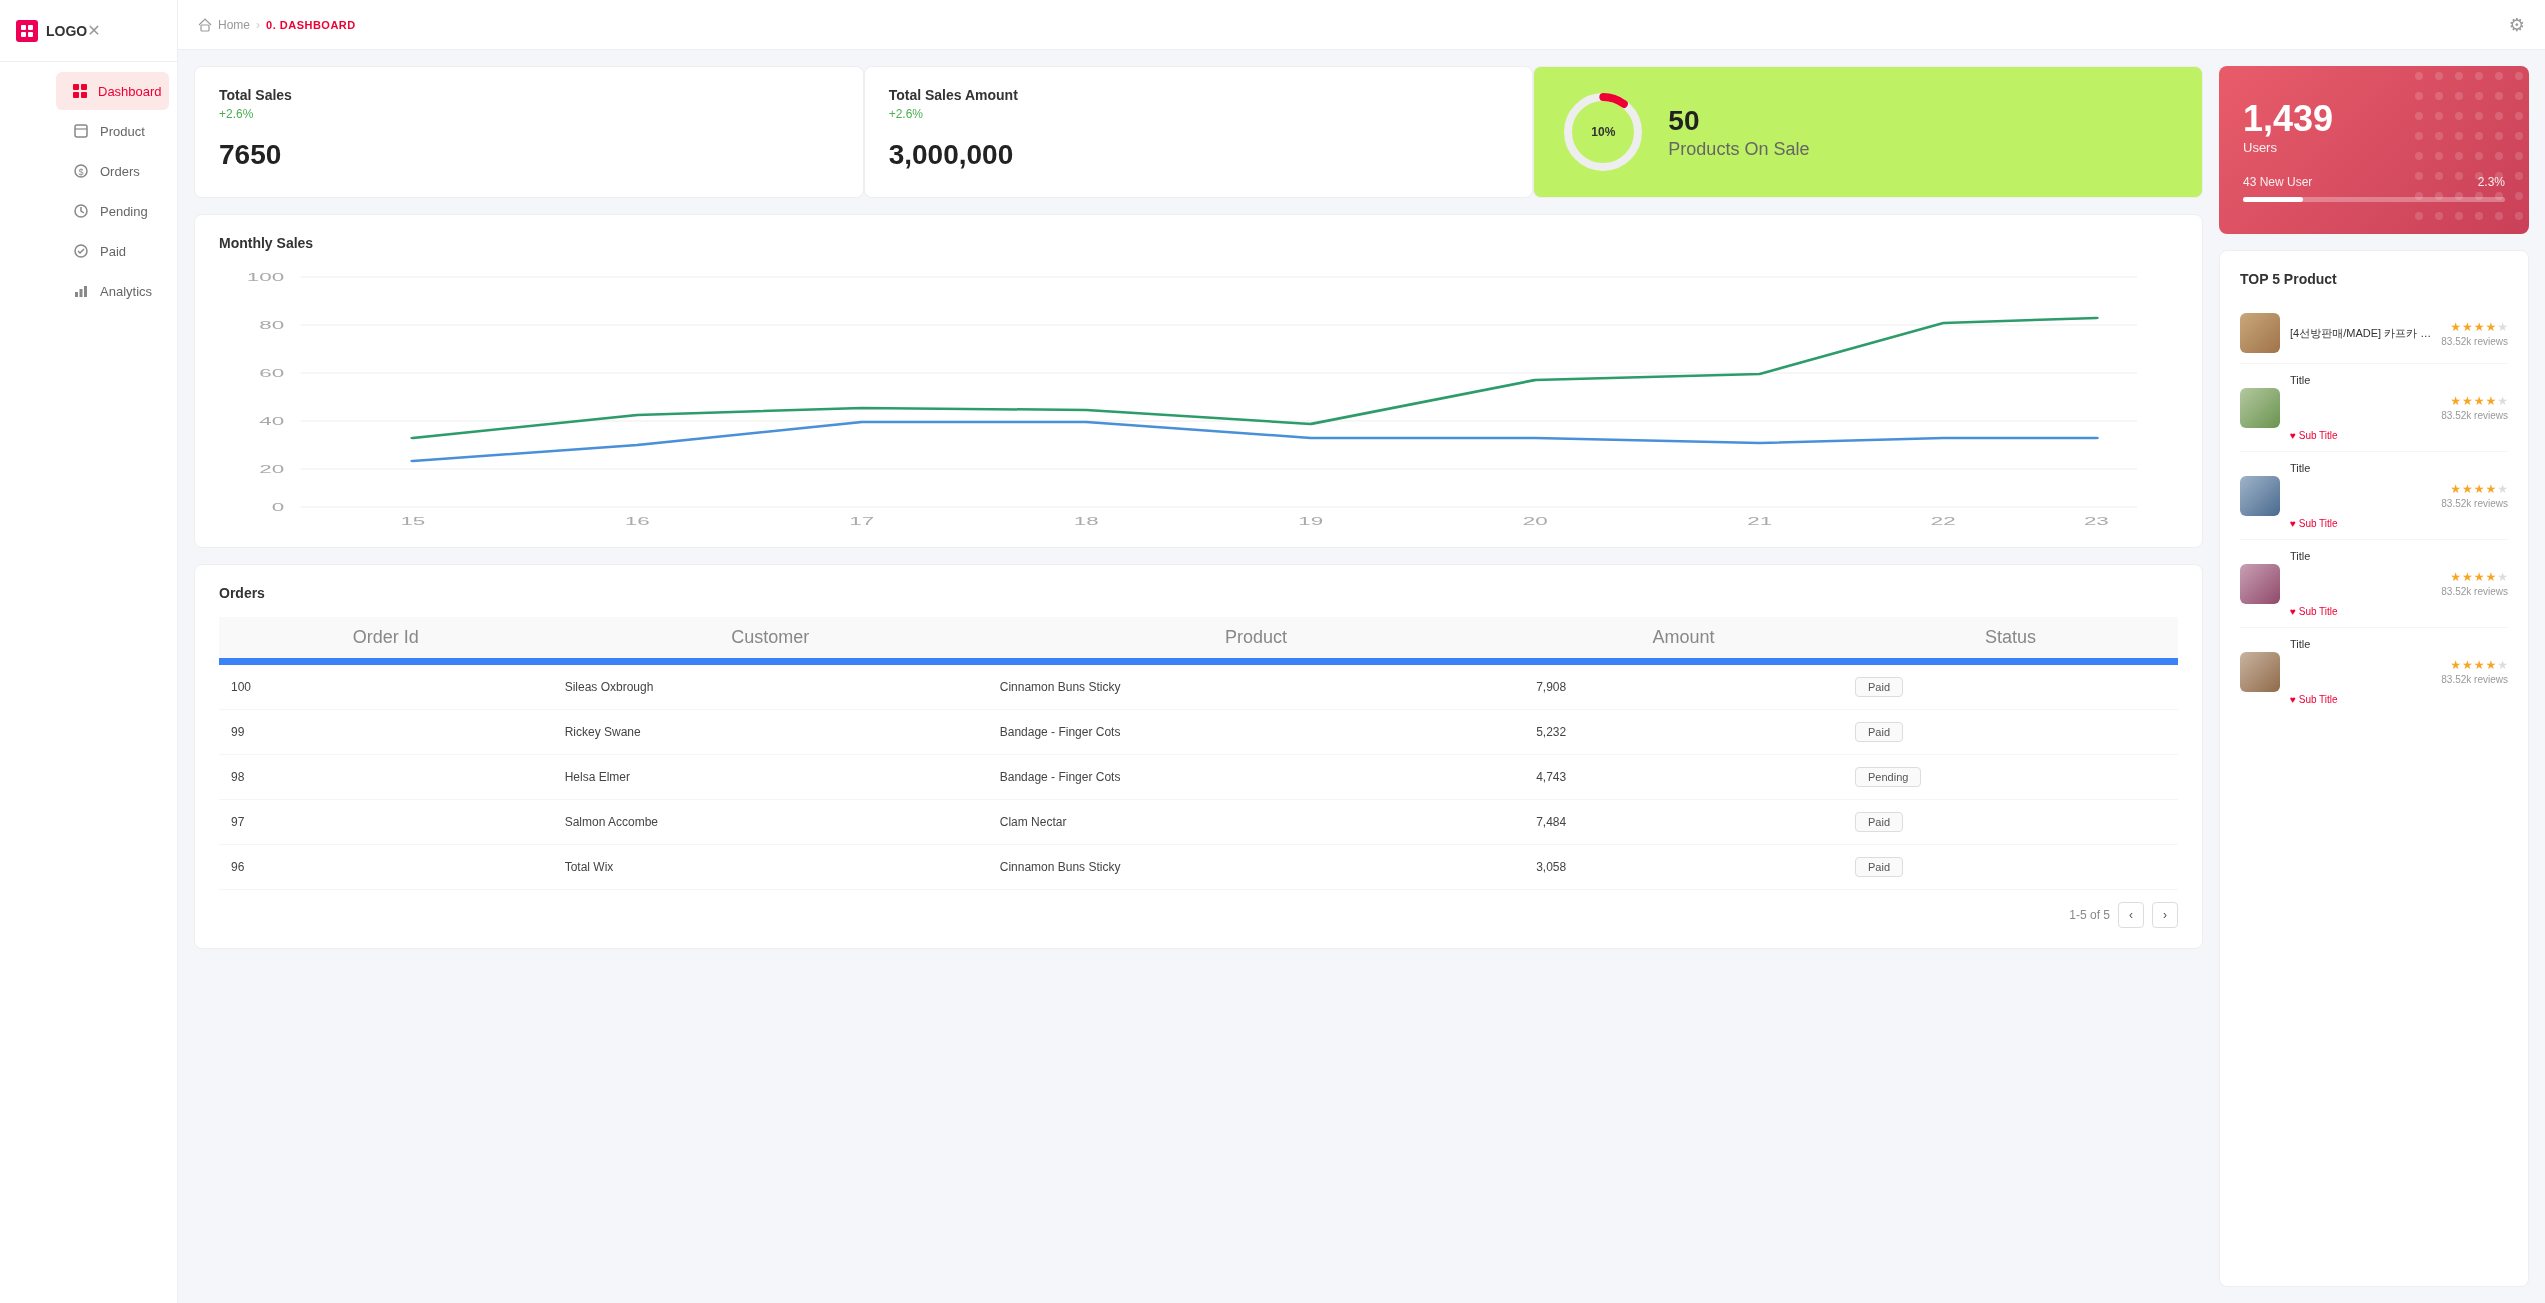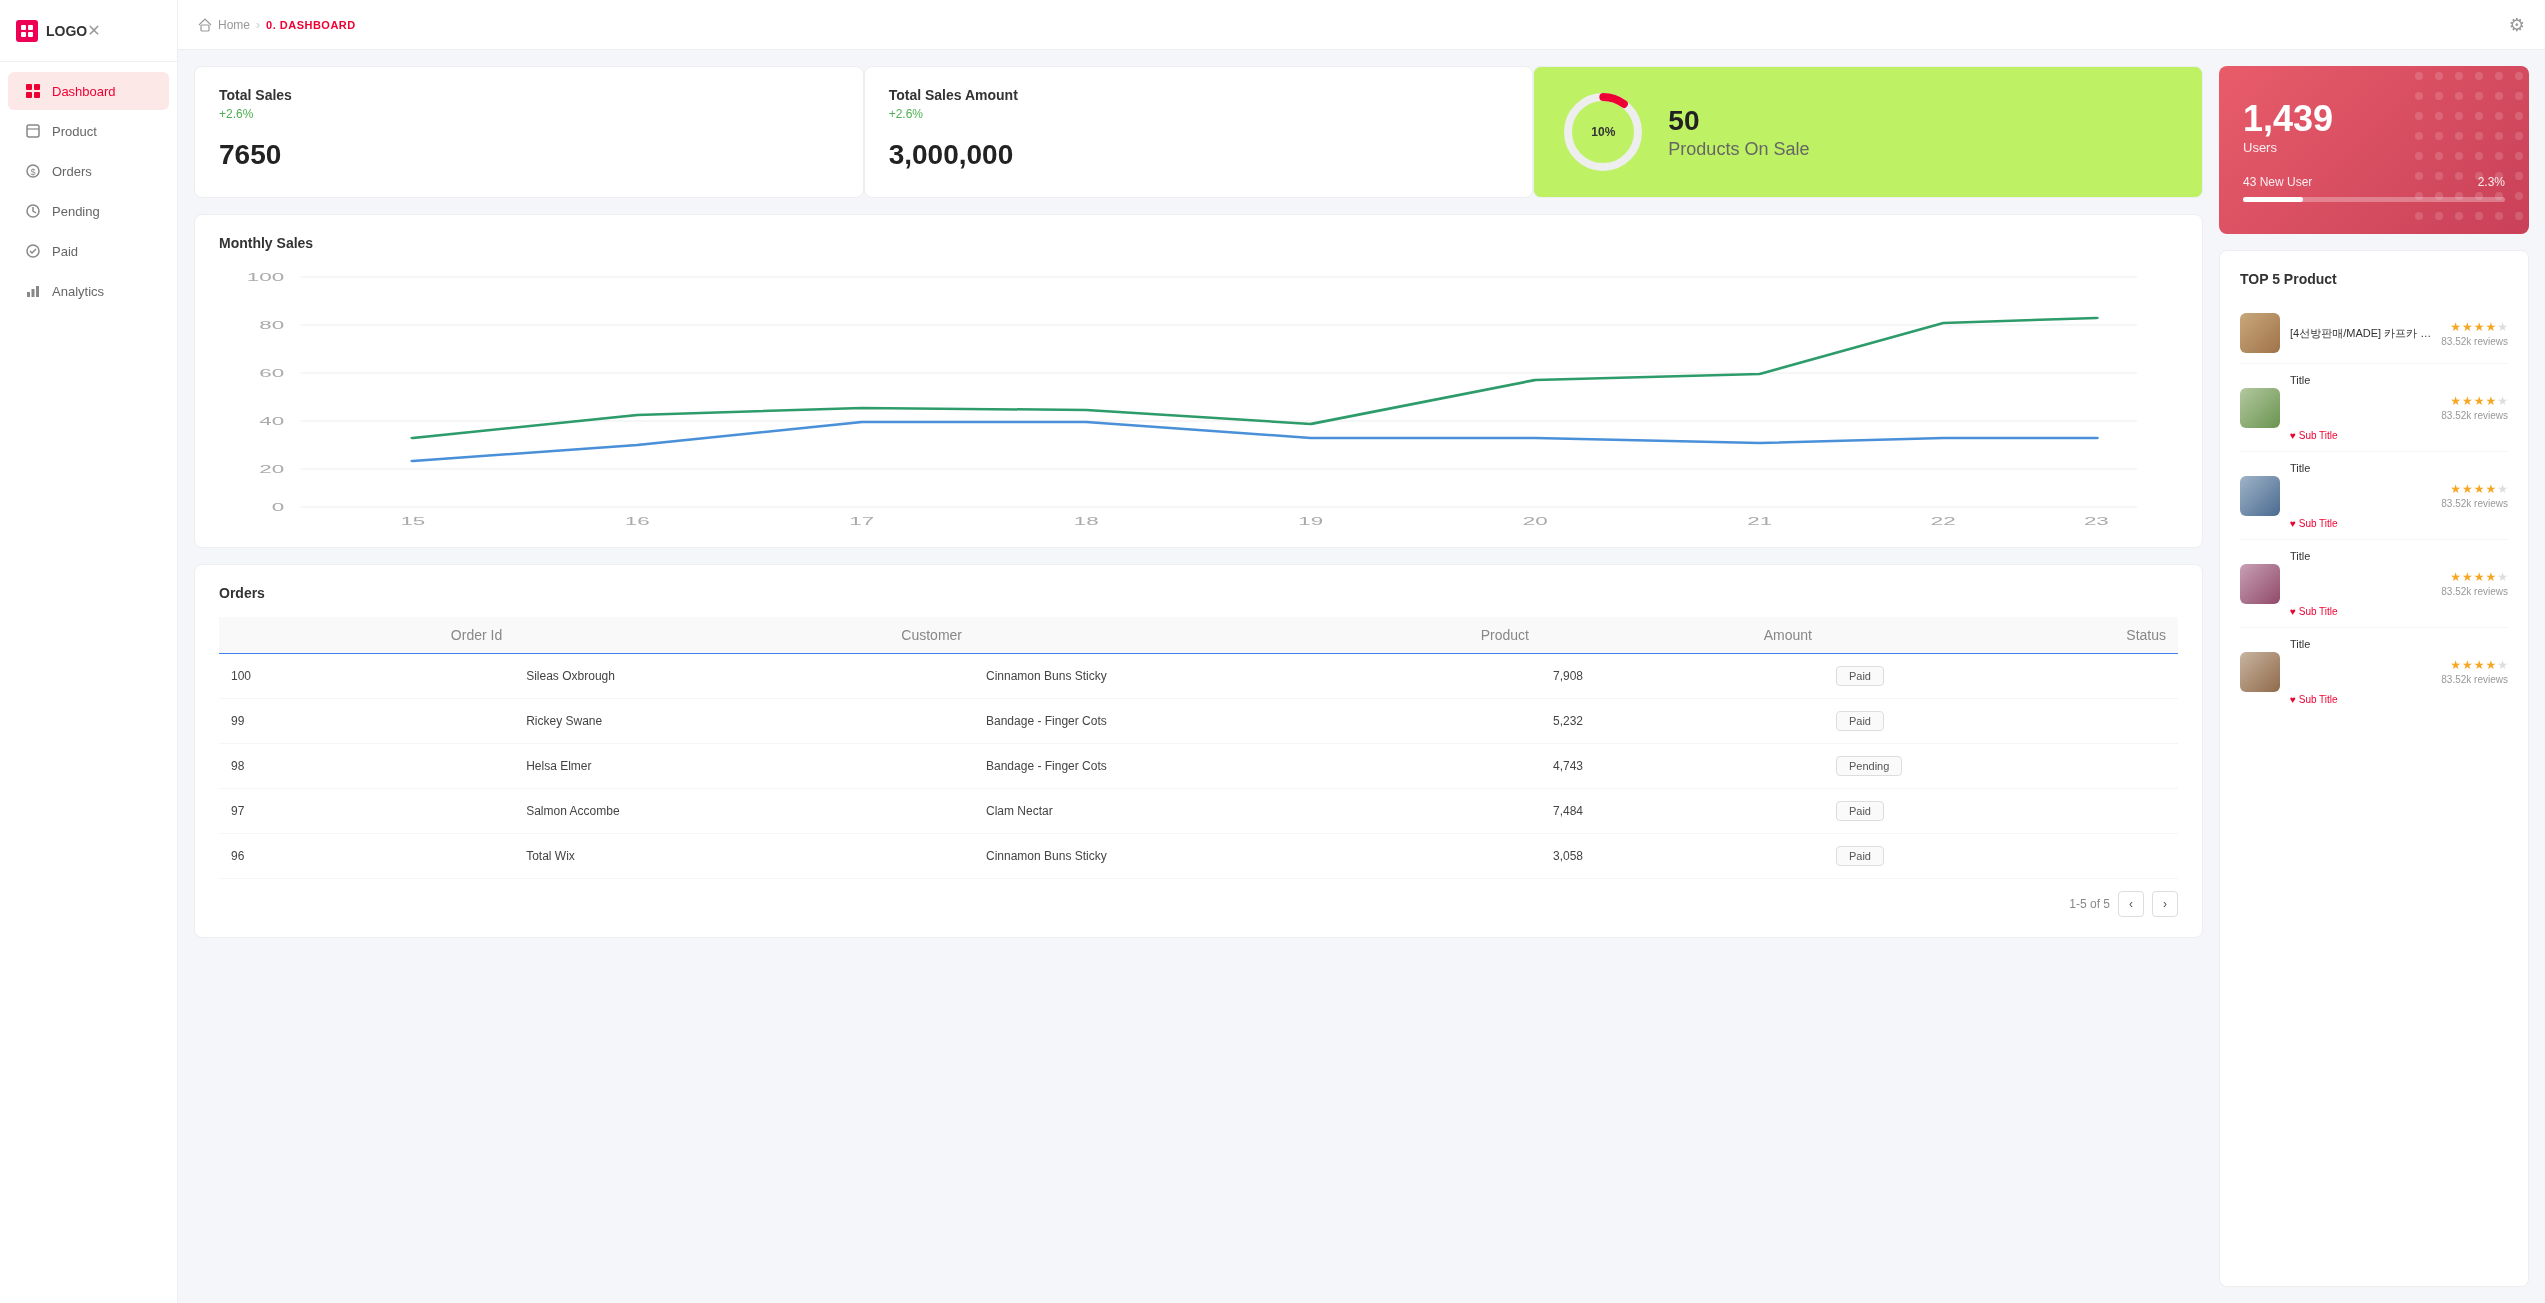--- a/index.html
+++ b/index.html
@@ -4,21 +4,21 @@
   <style>
     * { margin: 0; padding: 0; box-sizing: border-box; }
     body { font-family: -apple-system, BlinkMacSystemFont, 'Segoe UI', sans-serif; background: #f5f6fa; display: flex; height: 100vh; overflow: hidden; font-size: 13px; color: #333; }
 
     
     .sidebar { width: 178px; min-width: 178px; background: #fff; border-right: 1px solid #eee; display: flex; flex-direction: column; height: 100vh; }
     .sidebar-header { display: flex; align-items: center; justify-content: flex-start; padding: 14px 16px; border-bottom: 1px solid #eee; height: 62px; }
     .sidebar-logo { font-weight: 700; font-size: 14px; color: #333; display: flex; align-items: center; gap: 8px; }
     .logo-icon { width: 22px; height: 22px; background: #e05; border-radius: 3px; display: flex; align-items: center; justify-content: center; }
     .close-icon-btn { color: #999; font-size: 16px; cursor: pointer; background: none; border: none; }
-    .sidebar-nav { padding: 8px 0; flex: 1; }
+    .sidebar-nav { padding: 8px 0; flex: 1; margin-left: 48px; }
     .nav-item { display: flex; align-items: center; gap: 10px; padding: 10px 16px; cursor: pointer; border-radius: 6px; margin: 2px 8px; color: #666; font-size: 13px; }
     .nav-item.active { background: #fde8e8; color: #e03; }
     .nav-icon { width: 18px; height: 18px; display: flex; align-items: center; justify-content: center; font-size: 14px; }
 
     
     .main { flex: 1; display: flex; flex-direction: column; overflow: hidden; }
 
     
     .topbar { background: #fff; border-bottom: 1px solid #eee; height: 50px; display: flex; align-items: center; padding: 0 20px; justify-content: space-between; }
     .breadcrumb { display: flex; align-items: center; gap: 6px; font-size: 12px; color: #999; }
@@ -58,21 +58,21 @@
     
     .chart-card { background: #fff; border-radius: 8px; padding: 20px 24px; border: 1px solid #eee; }
     .chart-title { font-size: 14px; font-weight: 600; margin-bottom: 16px; color: #333; }
     .chart-area { width: 100%; height: 260px; }
 
     
     .orders-card { background: #fff; border-radius: 8px; padding: 20px 24px; border: 1px solid #eee; }
     .orders-title { font-size: 14px; font-weight: 600; margin-bottom: 16px; color: #333; }
     .table { width: 100%; border-collapse: collapse; }
     .table thead tr { background: #f9f9f9; }
-    .table th { font-size: 14px; color: #888; font-weight: 500; padding: 10px 12px; text-align: right; border-bottom: 1px solid #3b82f6; }
+    .table th { font-size: 18px; color: #888; font-weight: 500; padding: 10px 12px; text-align: center; border-bottom: 7px solid #3b82f6; }
     .table td { padding: 12px 12px; font-size: 12px; color: #444; border-bottom: 1px solid #f5f5f5; }
     .status-badge { display: inline-block; padding: 3px 12px; border-radius: 4px; font-size: 11px; border: 1px solid #ddd; color: #555; background: #fafafa; }
     .status-badge.paid { color: #555; }
     .status-badge.pending { color: #555; }
     .table-footer { display: flex; align-items: center; justify-content: flex-end; gap: 8px; margin-top: 12px; font-size: 12px; color: #888; }
     .page-btn { background: #fff; border: 1px solid #ddd; border-radius: 4px; width: 26px; height: 26px; cursor: pointer; display: flex; align-items: center; justify-content: center; color: #555; font-size: 12px; }
 
     
     .top5-card { background: #fff; border-radius: 8px; padding: 20px; border: 1px solid #eee; flex: 1; }
     .top5-title { font-size: 14px; font-weight: 600; margin-bottom: 16px; color: #333; }

